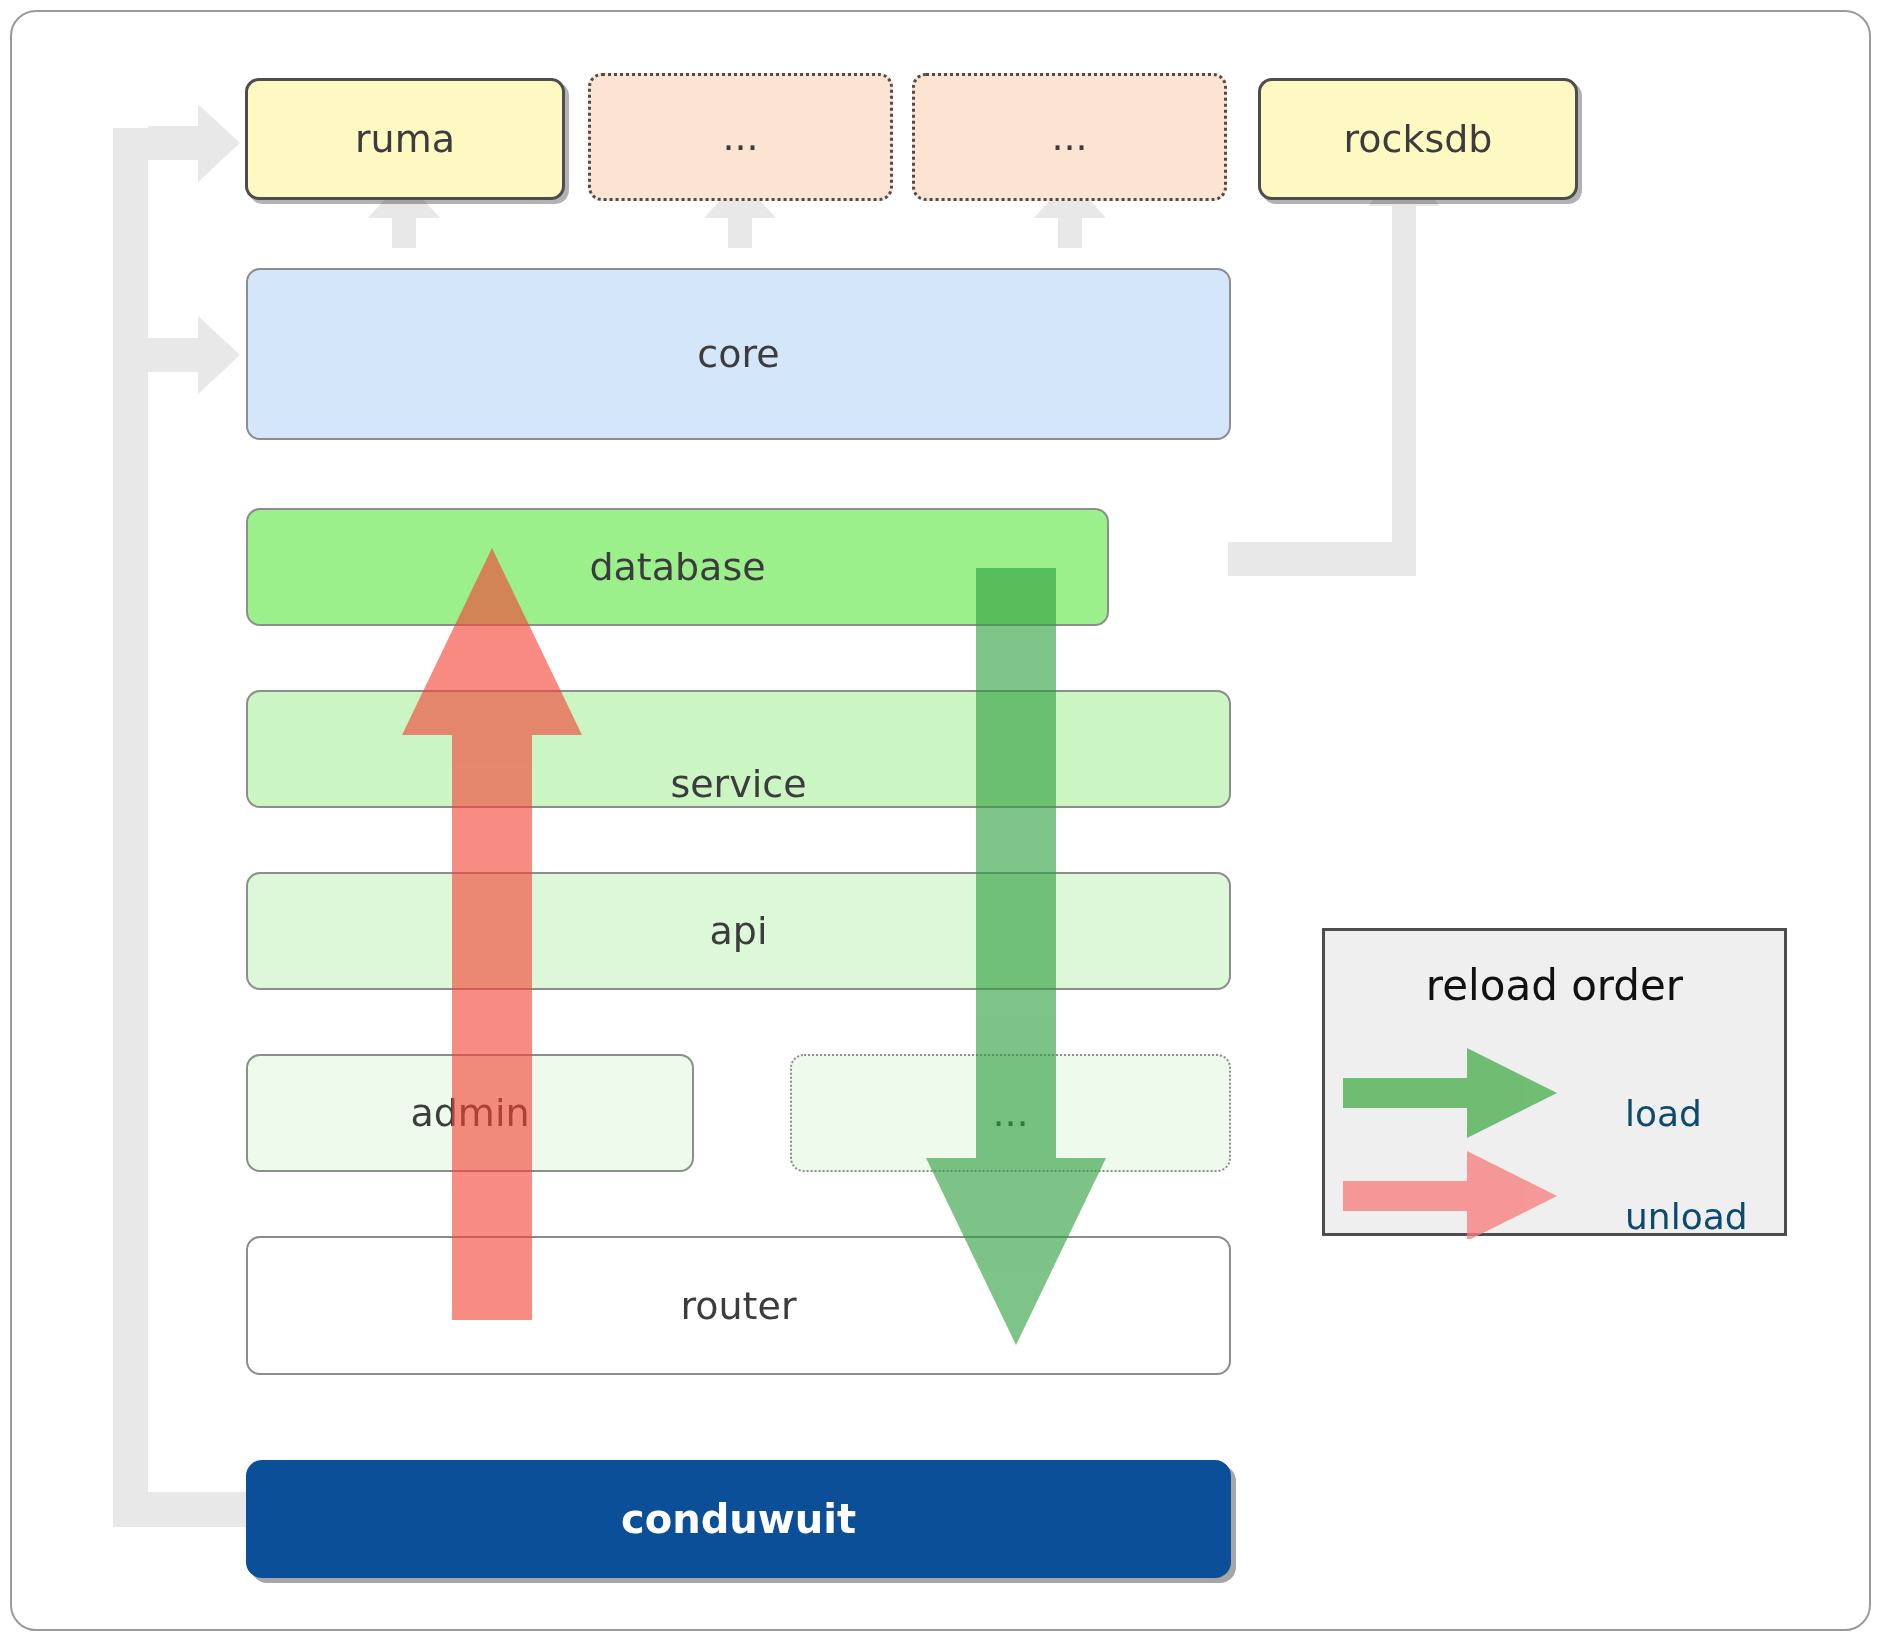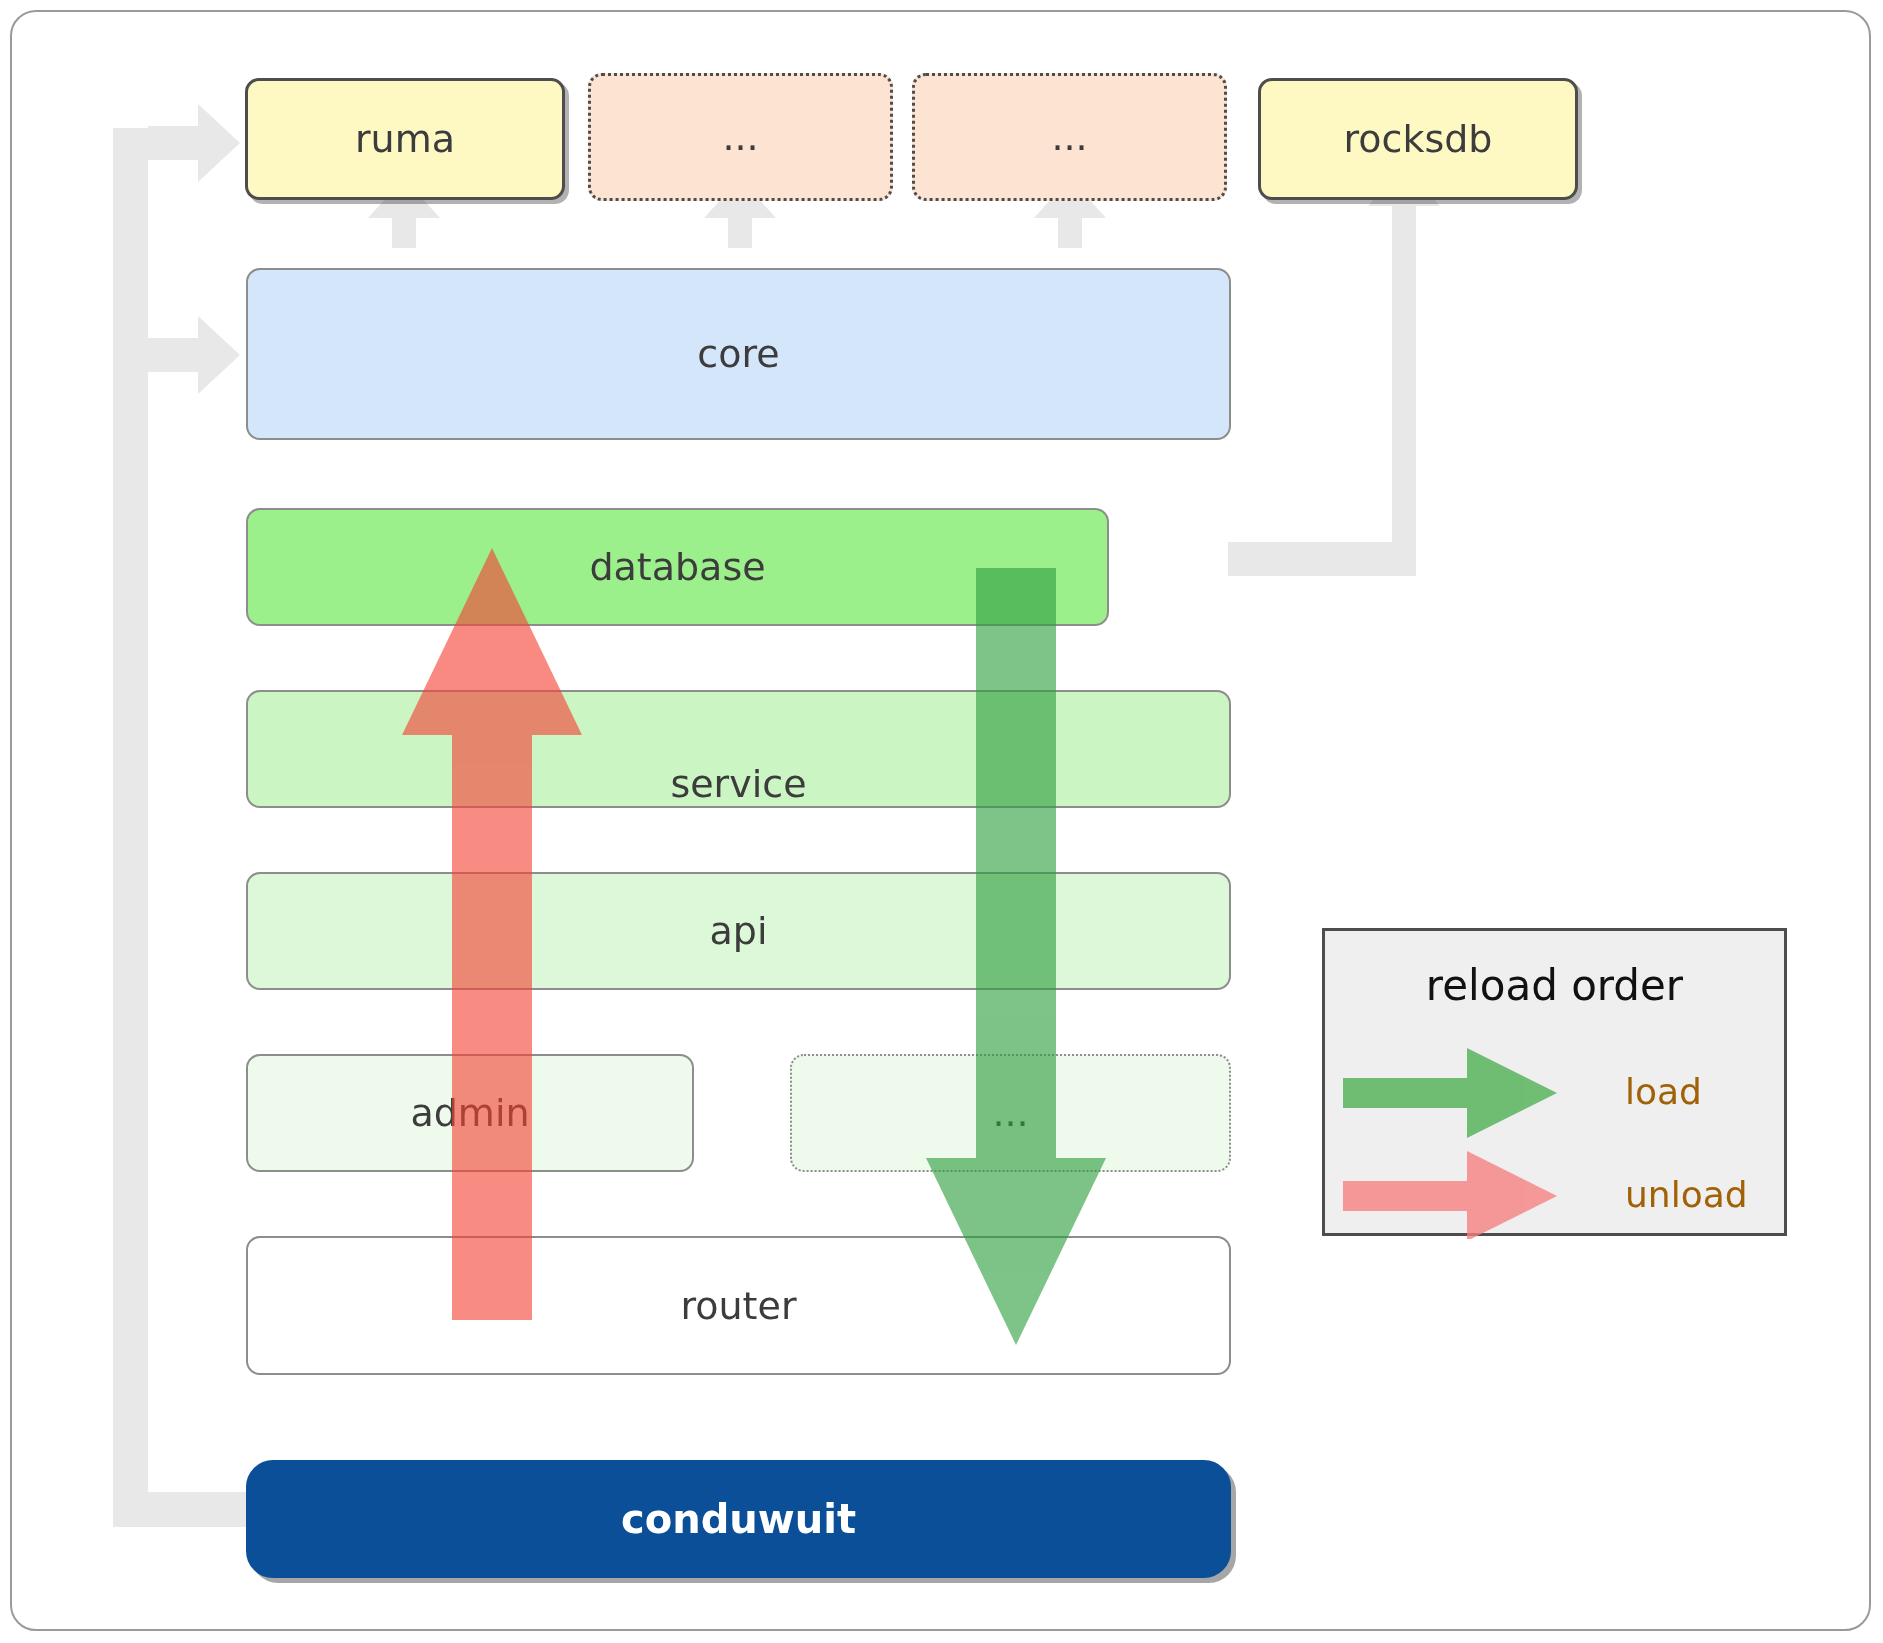--- a/index.html
+++ b/index.html
@@ -61,21 +61,21 @@
     border: 2px dotted #8d8d8d;
   }
   .node.shadowed {
     box-shadow: 4px 4px 0 rgba(0,0,0,0.30);
   }
   .node.conduwuit {
     background: #0b4f98;
     color: #ffffff;
     font-weight: bold;
     border: 2px solid #0b4f98;
-    border-radius: 27px;
+    border-radius: 16px;
     box-shadow: 5px 5px 0 rgba(0,0,0,0.35);
     font-size: 40px;
   }
   .legend-box {
     position: absolute;
     left: 1322px;
     top: 928px;
     width: 465px;
     height: 308px;
     background: #efefef;
@@ -88,22 +88,23 @@
     top: 30px;
     width: 100%;
     text-align: center;
     font-size: 42px;
     color: #111111;
     font-family: "DejaVu Sans", sans-serif;
   }
   .legend-label {
     position: absolute;
     font-size: 36px;
-    color: #a16207;
-    font-family: "DejaVu Sans", sans-serif;
+    color: #0c4a6e;
+    font-family: "DejaVu Sans", sans-serif;
+    margin-top: 22px;
   }
   #legend-load-label { left: 300px; top: 140px; }
   #legend-unload-label { left: 300px; top: 243px; }
   .node-label { pointer-events: none; }
 </style>
 </head>
 <body>
 
 <div id="stage">
   <div class="frame"></div>

